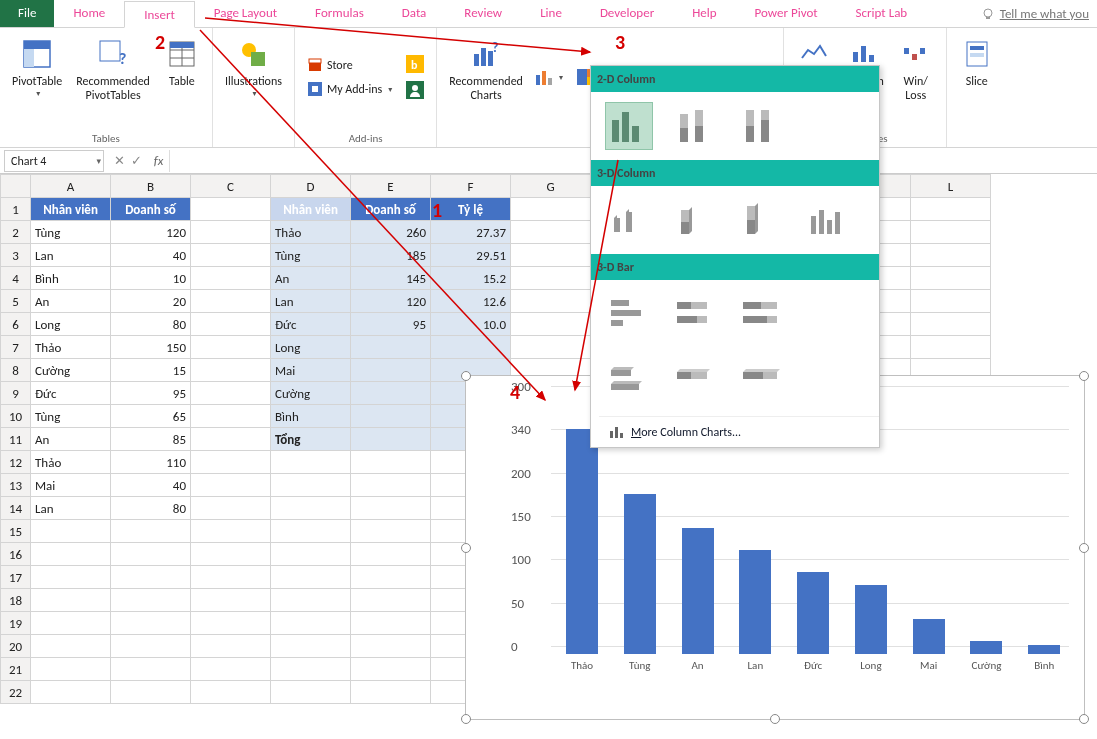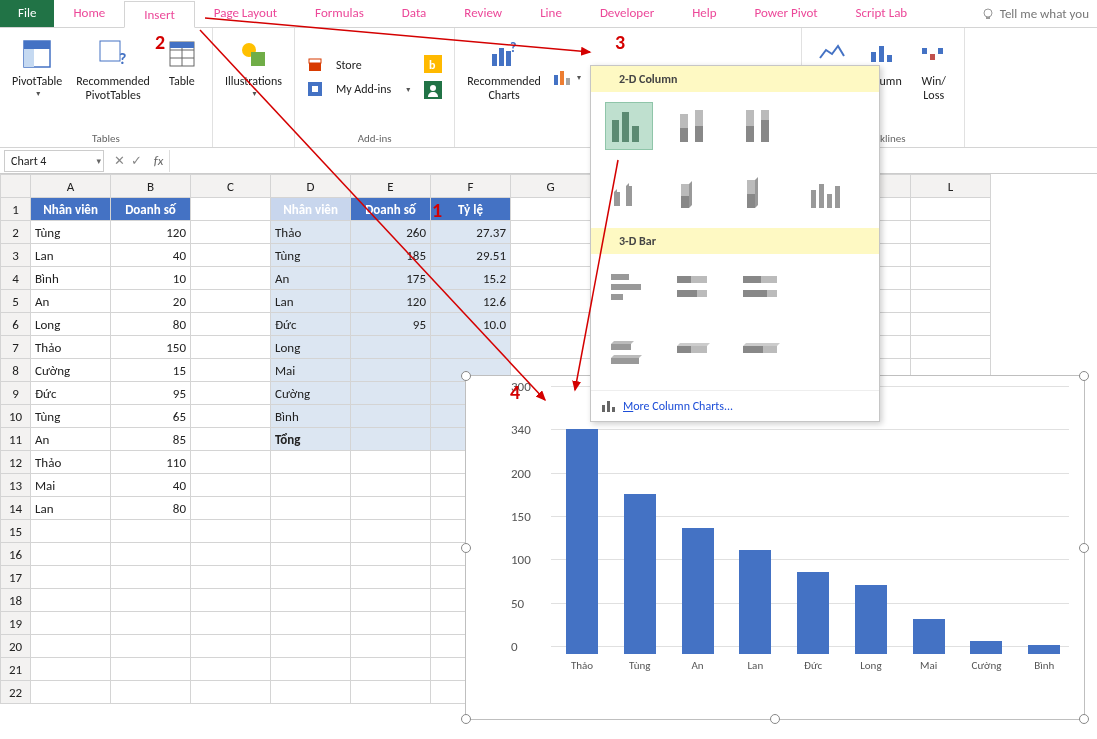--- a/index.html
+++ b/index.html
@@ -3,32 +3,32 @@
 <meta charset="utf-8">
 <style>
 * { box-sizing: border-box; margin: 0; padding: 0; }
 body { font-family: "Segoe UI", Calibri, Arial, sans-serif; font-size: 13px; background: #fff; color: #222; width: 1097px; height: 739px; overflow: hidden; position: relative; }
 
 
 .ribbon-tabs { display: flex; height: 28px; background: #fff; border-bottom: 1px solid #d4d4d4; }
 .tab { padding: 5px 19px; font-size: 13px; cursor: pointer; color: #ec4899; }
 .tab.file { background: #217346; color: #fff; padding: 5px 18px; }
 .tab.active { border: 1px solid #d4d4d4; border-bottom: 1px solid #fff; background: #fff; position: relative; top: 1px; }
-.tell-me { margin-left: auto; display: flex; align-items: center; color: #777; font-size: 13px; padding: 0 8px; }
+.tell-me { margin-left: auto; display: flex; align-items: center; color: #777; font-size: 13px; padding: 0 8px; text-decoration: underline; }
 .tell-me svg { margin-right: 5px; }
 
 
 .ribbon-body { display: flex; height: 120px; border-bottom: 1px solid #d4d4d4; background: #fff; }
 .ribbon-group { display: flex; flex-direction: column; align-items: center; justify-content: space-between; padding: 4px 8px 2px; border-right: 1px solid #e1e1e1; }
 .ribbon-group-items { display: flex; align-items: flex-start; height: 96px; gap: 6px; }
 .ribbon-group-label { font-size: 11px; color: #666; }
 .big-btn { display: flex; flex-direction: column; align-items: center; justify-content: flex-start; width: auto; min-width: 44px; padding: 2px 4px; text-align: center; cursor: pointer; }
 .big-btn .ico { height: 40px; display: flex; align-items: center; justify-content: center; }
 .big-btn .lbl { font-size: 12px; line-height: 14px; }
-.small-btn { display: flex; align-items: center; gap: 13px; font-size: 12px; cursor: pointer; padding: 2px 4px; text-align: right; }
+.small-btn { display: flex; align-items: center; gap: 4px; font-size: 12px; cursor: pointer; padding: 2px 4px; text-align: right; }
 .stack { display: flex; flex-direction: column; gap: 4px; justify-content: center; height: 90px; }
 .chev { font-size: 8px; color: #555; margin-left: 2px; }
 
 
 .formula-row { display: flex; align-items: center; height: 26px; border-bottom: 1px solid #ccc; background: #fff; }
 .name-box { width: 100px; border: 1px solid #ccc; margin: 2px 4px; height: 22px; display: flex; align-items: center; padding: 0 6px; font-size: 12px; position: relative; }
 .name-box .dd { position: absolute; right: 2px; font-size: 9px; color: #666; }
 .fx-btns { display: flex; gap: 6px; padding: 0 6px; color: #888; }
 .fx-label { font-style: italic; color: #666; padding: 0 6px; }
 
@@ -44,25 +44,25 @@
 .col-C { width: 85px; }
 .hdr-cell { background: #4472C4 !important; color: #fff; font-weight: bold; text-align: center; }
 .num { text-align: right; }
 .txt { text-align: left; }
 .bold { font-weight: bold; }
 .sel-blue { background: #dce6f2 !important; }
 .sel-blue-d { background: #c8d6ed !important; }
 
 
 .chart-menu { position: absolute; left: 590px; top: 65px; width: 290px; background: #fff; border: 1px solid #c6c6c6; box-shadow: 2px 2px 6px rgba(0,0,0,0.2); z-index: 20; }
-.chart-menu .section-title { background: #fef9c3; padding: 6px 28px; font-weight: 600; font-size: 12px; color: #444; }
+.chart-menu .section-title { background: #14b8a6; padding: 6px 6px; font-weight: 600; font-size: 12px; color: #444; }
 .chart-menu .opts { display: flex; gap: 18px; padding: 10px 14px; }
 .chart-menu .opt { width: 48px; height: 48px; display: flex; align-items: center; justify-content: center; cursor: pointer; }
 .chart-menu .opt.sel { background: #bfe0cf; border: 1px solid #8fc5a9; }
-.chart-menu .more { padding: 8px 10px; font-size: 12px; color: #1d4ed8; border-top: 1px solid #eee; display: flex; align-items: center; gap: 6px; }
+.chart-menu .more { padding: 8px 10px; font-size: 12px; color: #0f172a; border-top: 1px solid #eee; display: flex; align-items: center; gap: 6px; margin-left: 8px; }
 .chart-menu .more u { }
 
 
 .chart-obj { position: absolute; left: 465px; top: 375px; width: 620px; height: 345px; background: #fff; border: 1px solid #bfbfbf; z-index: 5; }
 .chart-obj .handle { position: absolute; width: 10px; height: 10px; border: 1px solid #888; border-radius: 50%; background: #fff; }
 .chart-plot { position: absolute; left: 45px; right: 15px; top: 10px; bottom: 65px; }
 .y-tick { position: absolute; left: 0; font-size: 13px; color: #555; transform: translateY(-50%); }
 .gridline { position: absolute; left: 40px; right: 0; height: 1px; background: #e0e0e0; }
 .bar { position: absolute; width: 32px; background: #4472C4; bottom: 0; }
 .bar-cat { position: absolute; bottom: -18px; font-size: 11px; color: #555; text-align: center; transform: translateX(-50%); }
@@ -293,20 +293,32 @@
             </svg>
           </div>
         <div class="lbl" style="white-space:pre-line">Win/
 Loss</div>
       </div>
     </div>
     <div class="ribbon-group-label">Sparklines</div>
   </div>
 
   <div class="ribbon-group" style="border-right:none">
+    <div class="ribbon-group-items">
+      <div class="big-btn">
+        <div class="ico">
+            <svg width="28" height="28">
+              <rect x="4" y="2" width="20" height="24" fill="none" stroke="#4472C4"></rect>
+              <rect x="7" y="6" width="14" height="4" fill="#4472C4"></rect>
+              <rect x="7" y="13" width="14" height="4" fill="#c5d9f1"></rect>
+            </svg>
+          </div>
+        <div class="lbl">Slice</div>
+      </div>
+    </div>
     <div class="ribbon-group-label">&nbsp;</div>
   </div>
 </div>
 
 <div class="formula-row">
   <div class="name-box">
     <span>Chart 4</span>
       <span class="dd">▾</span>
   </div>
   <div class="fx-btns">
@@ -387,21 +399,21 @@
           <td class=""></td>
         </tr>
       </tbody>
       <tbody>
         <tr>
           <th class="rowhdr">4</th>
           <td class="txt">Bình</td>
           <td class="num">10</td>
           <td class=""></td>
           <td class="txt sel-blue">An</td>
-          <td class="num sel-blue">175</td>
+          <td class="num sel-blue">145</td>
           <td class="num sel-blue">15.2</td>
           <td class=""></td>
           <td class=""></td>
           <td class=""></td>
           <td class=""></td>
           <td class=""></td>
           <td class=""></td>
         </tr>
       </tbody>
       <tbody>
@@ -733,20 +745,21 @@
       </div>
     <div class="opt">
         <svg width="40" height="36">
           <rect x="5" y="2" width="8" height="32" fill="#bbb"></rect>
           <rect x="5" y="18" width="8" height="16" fill="#888"></rect>
           <rect x="20" y="2" width="8" height="32" fill="#bbb"></rect>
           <rect x="20" y="12" width="8" height="22" fill="#888"></rect>
         </svg>
       </div>
   </div>
+  <div class="section-title">3-D Column</div>
   <div class="opts">
     <div class="opt">
         <svg width="40" height="36">
           <g fill="#999">
             <path d="M5 30l3-3v-14l-3 3z"></path>
             <rect x="5" y="16" width="6" height="14"></rect>
             <path d="M11 30l3-3v-14l-3 3z" transform="translate(6,-6)"></path>
             <rect x="17" y="10" width="6" height="20"></rect>
           </g>
         </svg>

